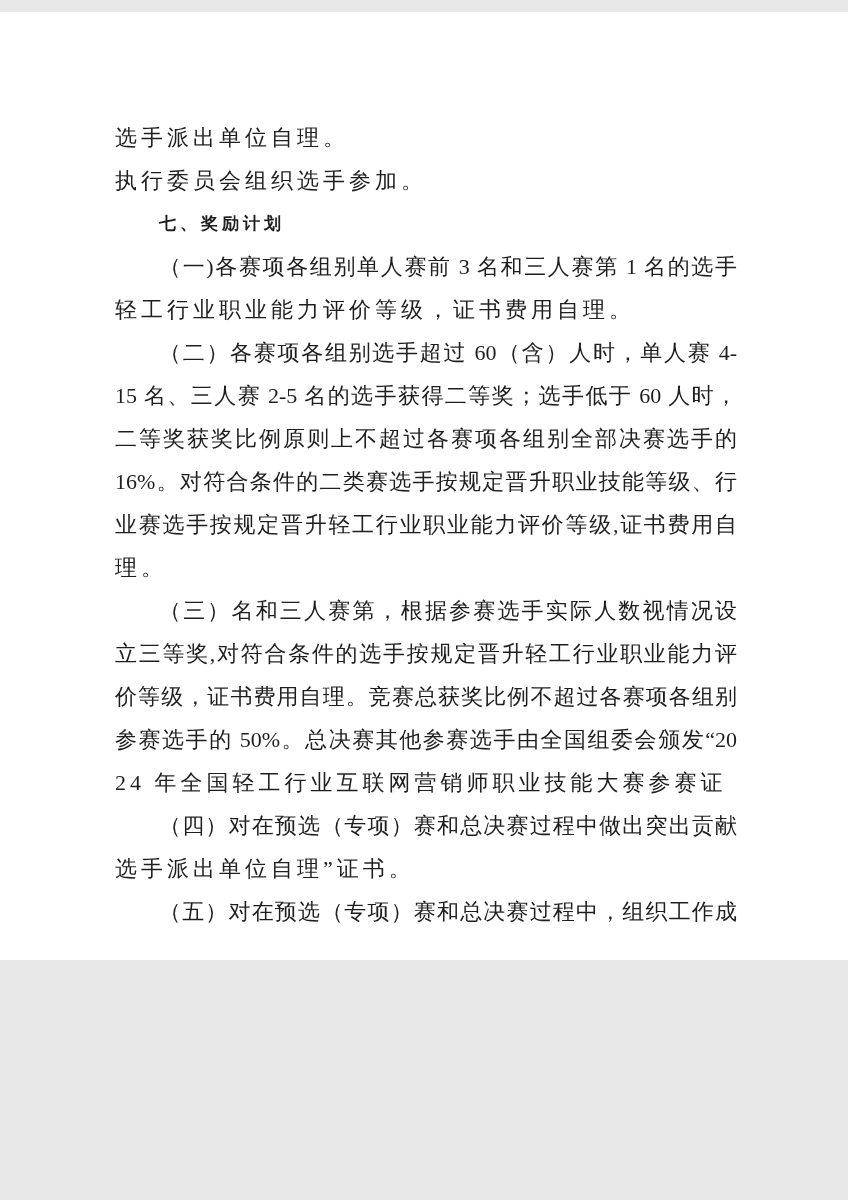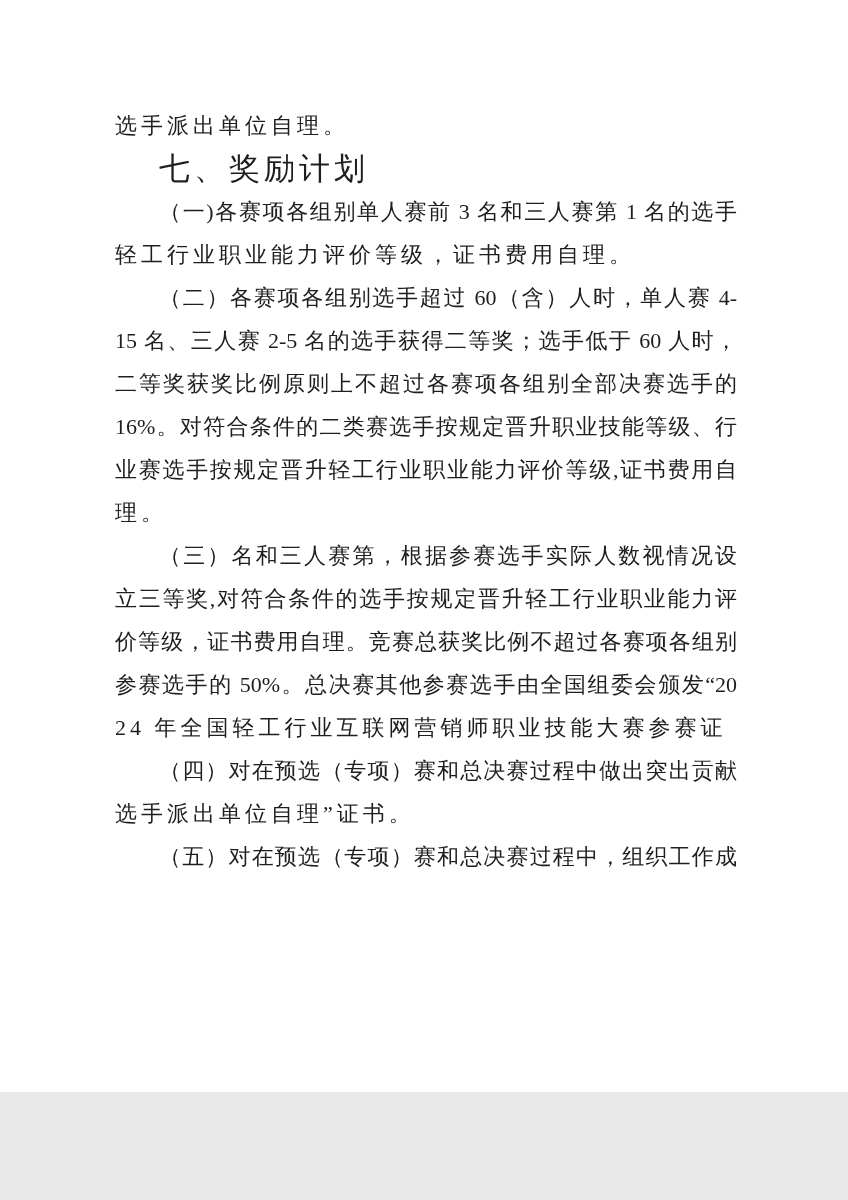--- a/index.html
+++ b/index.html
@@ -1,21 +1,21 @@
 <!DOCTYPE html>
 <html><head>
 <meta charset="utf-8">
 <style>
   * { margin: 0; padding: 0; box-sizing: border-box; }
   html, body { background: #e8e8e8; }
   .page {
     position: relative;
     width: 848px;
-    height: 1092px;
-    margin: 0 auto;
+    height: 948px;
+    margin: 12px auto;
     background: #ffffff;
     font-family: "Liberation Serif", "DejaVu Serif", serif;
     color: #1e1e1e;
     overflow: hidden;
   }
   .content {
     position: absolute;
     left: 115px;
     top: 104px;
     width: 622px;
@@ -35,22 +35,22 @@
   }
   
   .lline {
     text-align: left;
     text-align-last: auto;
     letter-spacing: 4px;
   }
   .indent { text-indent: 44px; }
   .heading-line {
     font-family: "Liberation Sans", "DejaVu Sans", sans-serif;
-    font-weight: normal;
-    font-size: 31px;
+    font-weight: bold;
+    font-size: 17px;
     letter-spacing: 4px;
     text-align: left;
     text-align-last: auto;
   }
   .footer {
     position: absolute;
     top: 1094px;
     left: 640px;
     display: flex;
     align-items: center;
@@ -63,20 +63,21 @@
 </style>
 </head>
 <body>
 
 <div class="page">
   <div class="content" id="doc-content">
       <div class="para">
         <div class="line lline">选手派出单位自理。</div>
       </div>
       <div class="para">
+        <div class="line lline">执行委员会组织选手参加。</div>
       </div>
       <div class="para">
         <div class="line lline indent heading-line">七、奖励计划</div>
       </div>
       <div class="para">
         <div class="line jline indent">（一)各赛项各组别单人赛前 3 名和三人赛第 1 名的选手</div>
         <div class="line lline">轻工行业职业能力评价等级，证书费用自理。</div>
       </div>
       <div class="para">
         <div class="line jline indent">（二）各赛项各组别选手超过 60（含）人时，单人赛 4-</div>

